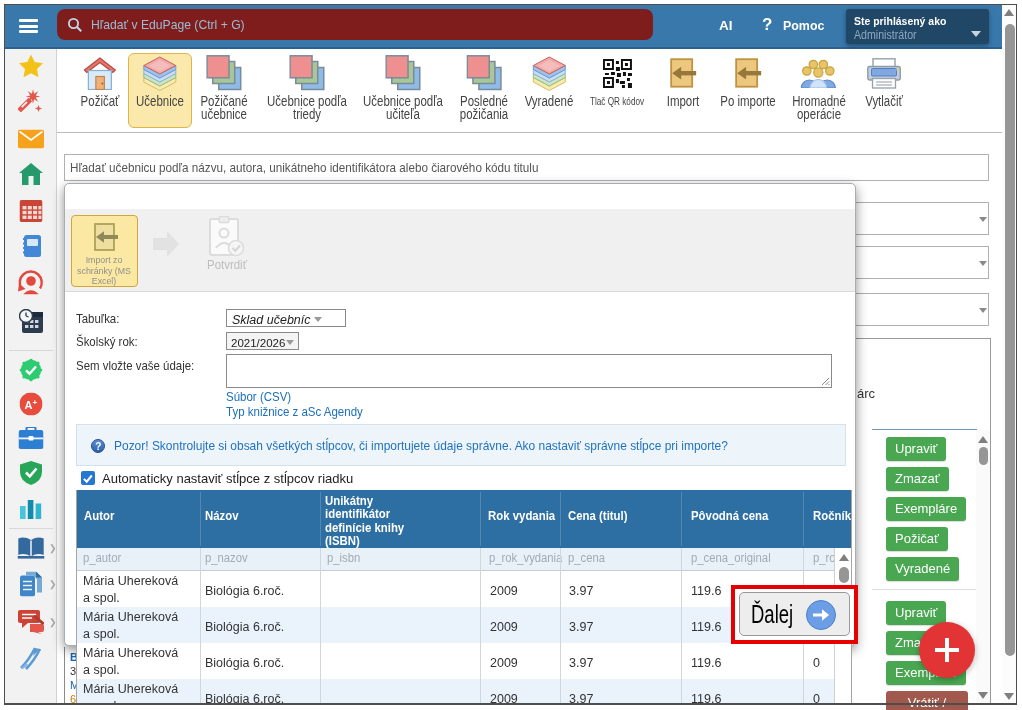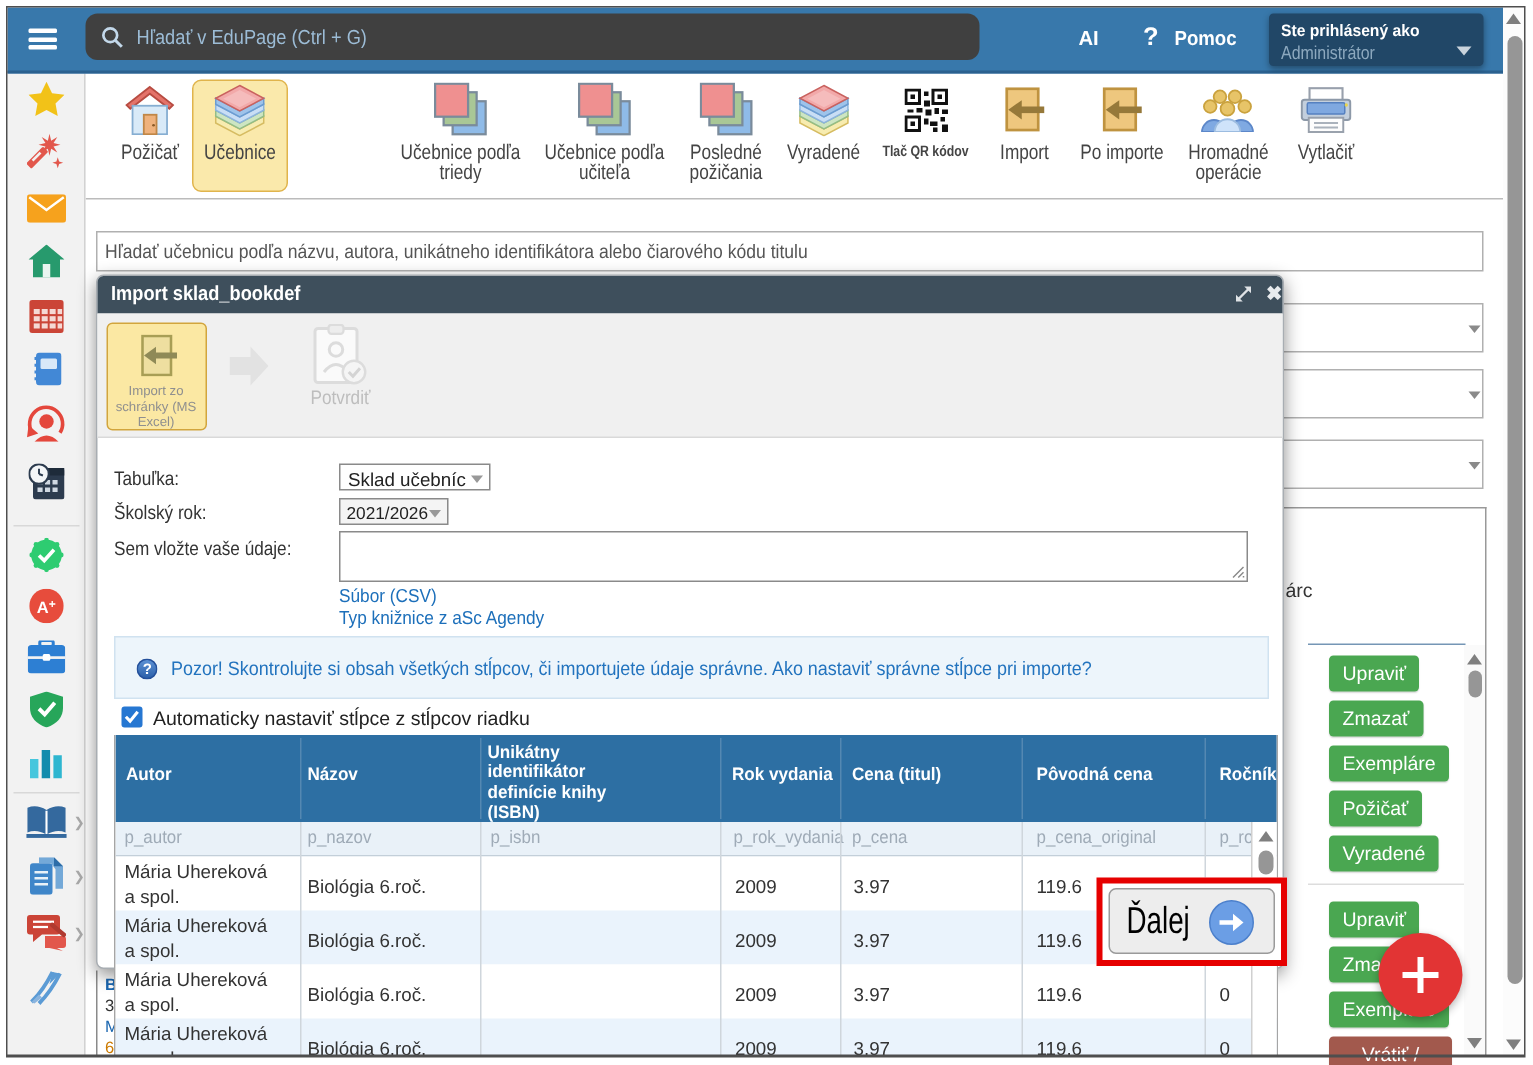--- a/index.html
+++ b/index.html
@@ -4,21 +4,21 @@
 <style>
 * { margin:0; padding:0; box-sizing:border-box; }
 html,body { width:1022px; height:710px; background:#fff; font-family:"Liberation Sans", sans-serif; overflow:hidden; }
 .abs { position:absolute; }
 #stage { position:relative; width:1022px; height:710px; }
 #frame { position:absolute; left:4px; top:4px; width:1013px; height:701px; border:1px solid #4e4e4e; border-bottom:2px solid #4e4e4e; z-index:60; pointer-events:none; }
 
 #topbar { left:5px; top:5px; width:997px; height:44px; background:#3878ab; border-bottom:0; z-index:5; }
 #topbar .darkedge { position:absolute; left:0; bottom:0; width:100%; height:2px; background:#2b618f; }
 #hamb span { position:absolute; left:0; width:19px; height:3px; background:#fff; border-radius:1px; }
-#searchpill { position:absolute; left:52px; top:4px; width:596px; height:31px; background:#404040; border-radius:8px; }
+#searchpill { position:absolute; left:52px; top:4px; width:596px; height:31px; background:#7f1d1d; border-radius:8px; }
 .tb-txt { color:#fff; font-weight:bold; font-size:13.5px; }
 #userbox { position:absolute; left:841px; top:4px; width:143px; height:35px; background:#214767; border-radius:3px; box-shadow:0 2px 4px rgba(0,0,0,.35); }
 
 #sidebar { left:5px; top:49px; width:52px; height:655px; background:#f2f2f2; border-right:1px solid #d2d2d2; z-index:4; }
 .sic { position:absolute; left:50%; transform:translate(-50%,-50%); }
 .sep { position:absolute; left:4px; width:44px; height:1px; background:#d8d8d8; }
 .sarr { position:absolute; left:44px; color:#a8a8a8; font-size:9px; }
 
 #toolbar { left:57px; top:49px; width:945px; height:84px; background:#fff; border-bottom:1px solid #bbb; z-index:3; }
 .titem { position:absolute; transform:translateX(-50%); text-align:center; color:#444; font-size:14px; line-height:13px; white-space:nowrap; }
@@ -235,20 +235,30 @@
               <path d="M5 17.5 L21 26 L37 17.5 L37 21.5 L21 30 L5 21.5 Z" fill="#cde5c2" stroke="#94bd86"></path>
               <path d="M5 13.5 L21 22 L37 13.5 L37 17.5 L21 26 L5 17.5 Z" fill="#c9def5" stroke="#8cb4dd"></path>
               <path d="M5 9.5 L21 18 L37 9.5 L37 13.5 L21 22 L5 13.5 Z" fill="#9ec3ea" stroke="#6b9cd1"></path>
               <polygon points="21,1 37,9.5 21,18 5,9.5" fill="#f2a9a9" stroke="#c9625f"></polygon>
               <polygon points="21,4 32,9.8 21,15.5 10,9.8" fill="#f5bcbc" stroke="none"></polygon>
             </g>
           </svg>
         </div>
     <div class="tlab">Učebnice</div>
   </div>
+  <div class="titem" style="left:167px;top:8px;">
+    <div style="height:36px;display:flex;align-items:center;justify-content:center;margin-bottom:2px;">
+          <svg width="36" height="36" viewBox="0 0 36 36">
+            <rect x="12.5" y="12.5" width="22" height="22" fill="#8fbbe8" stroke="#7a8b9b" stroke-width="1.5"></rect>
+            <rect x="6.5" y="6.5" width="22" height="22" fill="#a9c796" stroke="#7a8b9b" stroke-width="1.5"></rect>
+            <rect x="0.8" y="0.8" width="22" height="22" fill="#ef9090" stroke="#7a8b9b" stroke-width="1.5"></rect>
+          </svg>
+        </div>
+    <div class="tlab">Požičané<br>učebnice</div>
+  </div>
   <div class="titem" style="left:250px;top:8px;">
     <div style="height:36px;display:flex;align-items:center;justify-content:center;margin-bottom:2px;">
           <svg width="36" height="36" viewBox="0 0 36 36">
             <rect x="12.5" y="12.5" width="22" height="22" fill="#8fbbe8" stroke="#7a8b9b" stroke-width="1.5"></rect>
             <rect x="6.5" y="6.5" width="22" height="22" fill="#a9c796" stroke="#7a8b9b" stroke-width="1.5"></rect>
             <rect x="0.8" y="0.8" width="22" height="22" fill="#ef9090" stroke="#7a8b9b" stroke-width="1.5"></rect>
           </svg>
         </div>
     <div class="tlab">Učebnice podľa<br>triedy</div>
   </div>
@@ -280,21 +290,21 @@
               <path d="M5 17.5 L21 26 L37 17.5 L37 21.5 L21 30 L5 21.5 Z" fill="#cde5c2" stroke="#94bd86"></path>
               <path d="M5 13.5 L21 22 L37 13.5 L37 17.5 L21 26 L5 17.5 Z" fill="#c9def5" stroke="#8cb4dd"></path>
               <path d="M5 9.5 L21 18 L37 9.5 L37 13.5 L21 22 L5 13.5 Z" fill="#9ec3ea" stroke="#6b9cd1"></path>
               <polygon points="21,1 37,9.5 21,18 5,9.5" fill="#f2a9a9" stroke="#c9625f"></polygon>
               <polygon points="21,4 32,9.8 21,15.5 10,9.8" fill="#f5bcbc" stroke="none"></polygon>
             </g>
           </svg>
         </div>
     <div class="tlab">Vyradené</div>
   </div>
-  <div class="titem" style="left:560px;top:8px;font-size:10px;font-weight:bold;">
+  <div class="titem" style="left:560px;top:8px;font-size:10px;">
     <div style="height:36px;display:flex;align-items:center;justify-content:center;margin-bottom:2px;">
           <svg width="29" height="29" viewBox="0 0 29 29">
             <g fill="#111">
               <rect x="0" y="0" width="11" height="11"></rect>
               <rect x="18" y="0" width="11" height="11"></rect>
               <rect x="0" y="18" width="11" height="11"></rect>
             </g>
             <g fill="#fff">
               <rect x="2" y="2" width="7" height="7"></rect>
               <rect x="20" y="2" width="7" height="7"></rect>
@@ -421,31 +431,20 @@
   <div style="position:absolute;left:0;top:32px;color:#1a66b0;">M</div>
   <div style="position:absolute;left:0;top:46px;color:#cc7a00;">6</div>
 </div>
 
 <div class="abs" style="left:919px;top:622px;width:56px;height:56px;border-radius:50%;background:#e23434;z-index:14;box-shadow:0 2px 6px rgba(0,0,0,.3);">
   <div style="position:absolute;left:16px;top:26.2px;width:24px;height:3.6px;background:#fff;"></div>
   <div style="position:absolute;left:26.2px;top:16px;width:3.6px;height:24px;background:#fff;"></div>
 </div>
 
 <div id="dialog" class="abs">
-  <div id="dlghead">
-    <div style="position:absolute;left:9px;top:4px;color:#fff;font-weight:bold;font-size:13.5px;transform:scaleX(0.9);transform-origin:0 0;white-space:nowrap;">Import sklad_bookdef</div>
-    <svg style="position:absolute;left:758px;top:6px;" width="12" height="12" viewBox="0 0 12 12">
-          <g stroke="#dfe3e6" stroke-width="1.6">
-            <line x1="2" y1="10" x2="10" y2="2"></line>
-          </g>
-          <polygon points="6.5,1 11,1 11,5.5" fill="#dfe3e6"></polygon>
-          <polygon points="1,6.5 1,11 5.5,11" fill="#dfe3e6"></polygon>
-        </svg>
-    <div style="position:absolute;left:779px;top:3.5px;color:#e8ebee;font-weight:bold;font-size:13px;">✖</div>
-  </div>
   <div id="dlgtool">
     <div style="position:absolute;left:5.5px;top:6px;width:67px;height:72px;background:#fbe8a3;border:1px solid #d2a53d;border-radius:4px;">
       <svg style="position:absolute;left:21px;top:7px;" width="26" height="28" viewBox="0 0 26 28">
             <rect x="2" y="1" width="19" height="26" fill="#eedfa0" stroke="#a89e55" stroke-width="1.7"></rect>
             <rect x="9" y="12" width="16" height="4" fill="#8f8a57"></rect>
             <polygon points="3,14 11,8.2 11,19.8" fill="#8f8a57"></polygon>
           </svg>
       <div style="position:absolute;left:0;top:39px;width:100%;text-align:center;font-size:8.8px;line-height:10.5px;color:#8f8f8f;">Import zo<br>schránky (MS<br>Excel)</div>
     </div>
     <div style="position:absolute;left:88px;top:20px;">
@@ -459,21 +458,21 @@
             <rect x="13" y="0.5" width="10" height="6" rx="2" fill="#ededed" stroke="#dcdcdc" stroke-width="1.5"></rect>
             <circle cx="18" cy="17" r="4.5" fill="none" stroke="#dcdcdc" stroke-width="2"></circle>
             <path d="M10 32 Q18 22 26 32" fill="none" stroke="#dcdcdc" stroke-width="2"></path>
             <circle cx="30" cy="32" r="7.5" fill="#f5f5f5" stroke="#dcdcdc" stroke-width="1.6"></circle>
             <polyline points="26.5,32 29.3,34.8 34,29.5" fill="none" stroke="#d4d4d4" stroke-width="2"></polyline>
           </svg>
       <div style="position:absolute;left:-5px;top:41px;width:52px;text-align:center;font-size:13px;color:#bdbdbd;transform:scaleX(0.88);">Potvrdiť</div>
     </div>
   </div>
   <div class="dlbl" style="left:11px;top:126.5px;">Tabuľka:</div>
-  <div class="dsel" style="left:161px;top:125px;width:101px;height:18px;">
+  <div class="dsel" style="left:161px;top:125px;width:120px;height:18px;font-style:italic;">
         <span style="position:absolute;left:5px;top:2.5px;">Sklad učebníc</span>
         <div class="caret" style="left:87px;top:7px;border-top-color:#999;"></div>
       </div>
   <div class="dlbl" style="left:11px;top:150px;">Školský rok:</div>
   <div class="dsel" style="left:161px;top:148px;width:73px;height:18px;background:#f4f4f4;">
         <span style="position:absolute;left:4px;top:3.5px;font-size:11.5px;">2021/2026</span>
         <div class="caret" style="left:59px;top:7px;border-top-color:#999;"></div>
       </div>
   <div class="dlbl" style="left:11px;top:173.5px;">Sem vložte vaše údaje:</div>
   <div class="dsel" style="left:161px;top:170px;width:606px;height:34px;">

